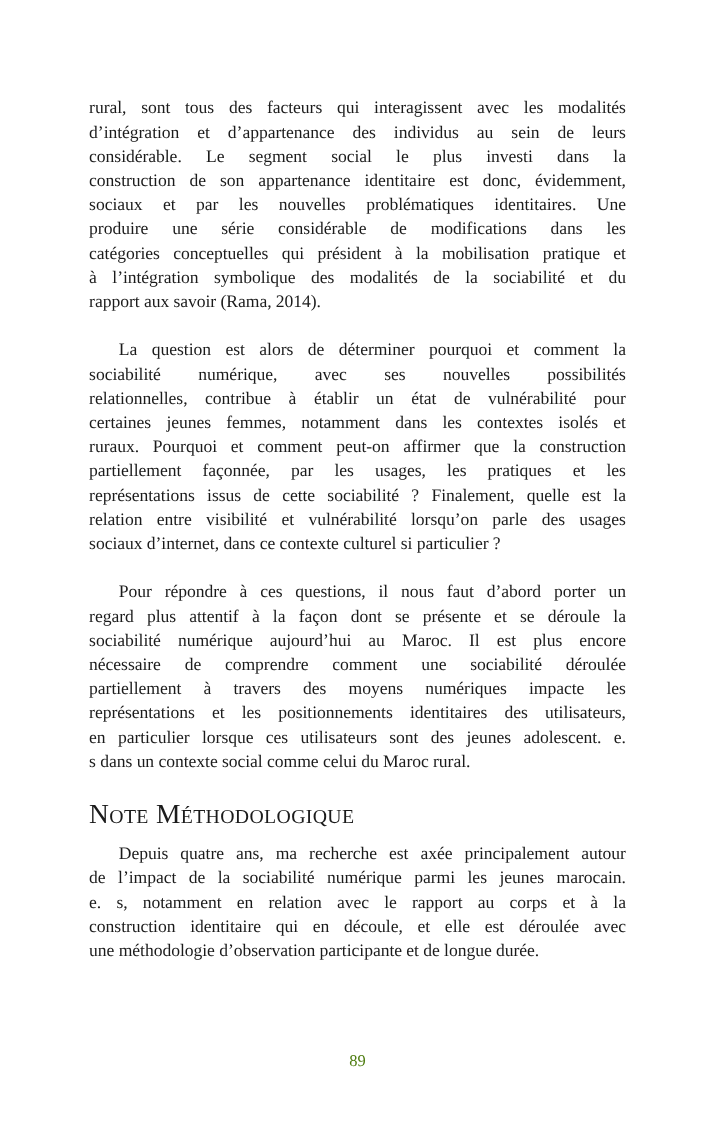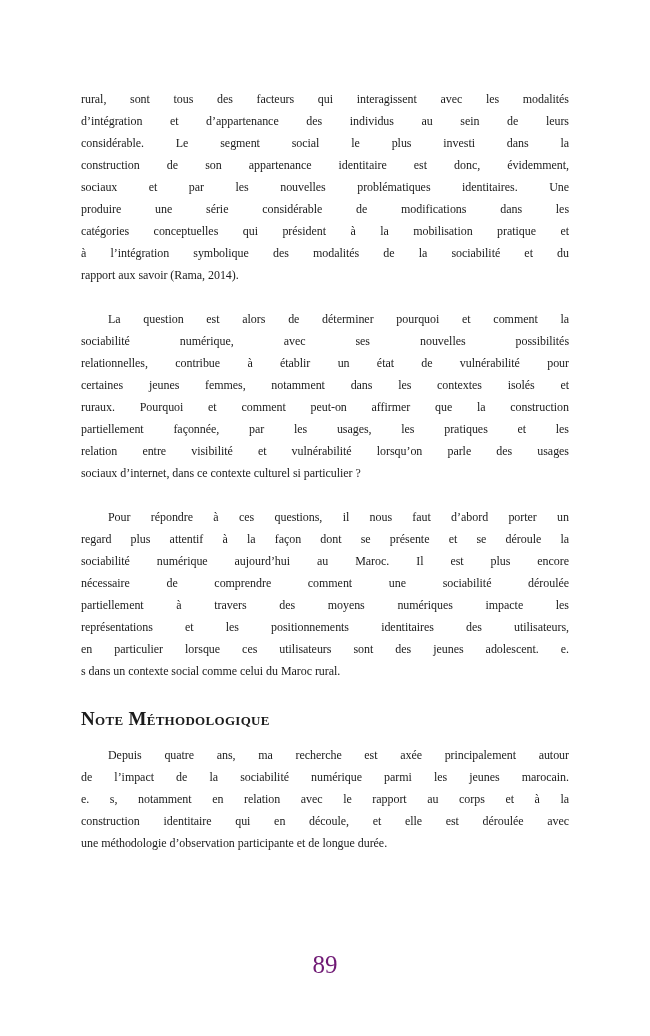--- a/index.html
+++ b/index.html
@@ -17,54 +17,54 @@
     color: #1b1b1b;
   }
   .content {
     position: absolute;
     left: 81px;
     top: 88px;
     width: 488px;
   }
   .paragraph {
     margin: 0 0 22px 0;
-    font-size: 12px;
+    font-size: 16px;
     line-height: 22px;
     letter-spacing: -0.05px;
   }
   .line {
     text-align: justify;
     text-align-last: justify;
     white-space: normal;
     overflow: hidden;
   }
   .line.last {
     text-align-last: left;
   }
   .line.indent {
     text-indent: 27px;
   }
   .section-heading {
     margin: 26px 0 14px 0;
-    font-size: 19px;
+    font-size: 25px;
     line-height: 22px;
-    font-weight: bold;
+    font-weight: normal;
     font-variant: small-caps;
     letter-spacing: 0.3px;
     color: #1b1b1b;
   }
   .page-number {
     position: absolute;
     top: 953px;
     left: 0;
     width: 100%;
     text-align: center;
-    font-size: 25px;
+    font-size: 15px;
     line-height: 24px;
-    color: #701a75;
+    color: #4d7c0f;
   }
 </style>
 </head>
 <body>
 
 <div class="page">
   <main class="content">
       <div class="paragraph">
         <div class="line">rural, sont tous des facteurs qui interagissent avec les modalités</div>
         <div class="line">d’intégration et d’appartenance des individus au sein de leurs</div>
@@ -76,20 +76,21 @@
         <div class="line">à l’intégration symbolique des modalités de la sociabilité et du</div>
         <div class="line last">rapport aux savoir (Rama, 2014).</div>
       </div>
       <div class="paragraph">
         <div class="line indent">La question est alors de déterminer pourquoi et comment la</div>
         <div class="line">sociabilité numérique, avec ses nouvelles possibilités</div>
         <div class="line">relationnelles, contribue à établir un état de vulnérabilité pour</div>
         <div class="line">certaines jeunes femmes, notamment dans les contextes isolés et</div>
         <div class="line">ruraux. Pourquoi et comment peut-on affirmer que la construction</div>
         <div class="line">partiellement façonnée, par les usages, les pratiques et les</div>
+        <div class="line">représentations issus de cette sociabilité ? Finalement, quelle est la</div>
         <div class="line">relation entre visibilité et vulnérabilité lorsqu’on parle des usages</div>
         <div class="line last">sociaux d’internet, dans ce contexte culturel si particulier ?</div>
       </div>
       <div class="paragraph">
         <div class="line indent">Pour répondre à ces questions, il nous faut d’abord porter un</div>
         <div class="line">regard plus attentif à la façon dont se présente et se déroule la</div>
         <div class="line">sociabilité numérique aujourd’hui au Maroc. Il est plus encore</div>
         <div class="line">nécessaire de comprendre comment une sociabilité déroulée</div>
         <div class="line">partiellement à travers des moyens numériques impacte les</div>
         <div class="line">représentations et les positionnements identitaires des utilisateurs,</div>

